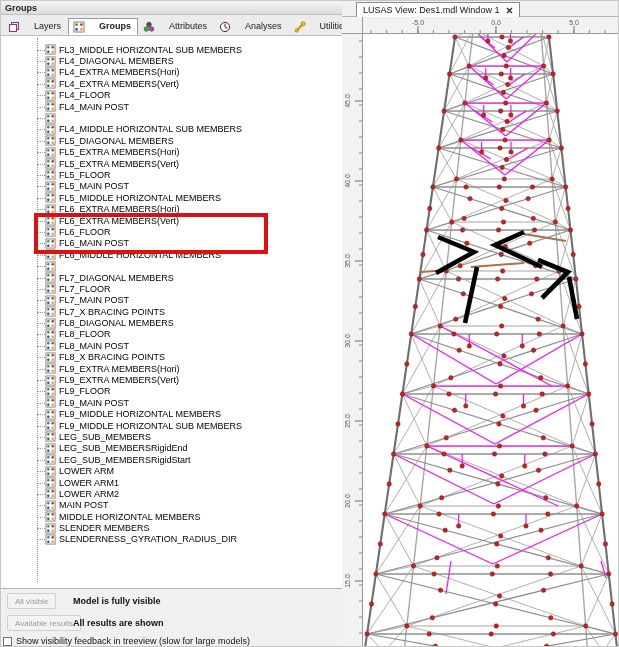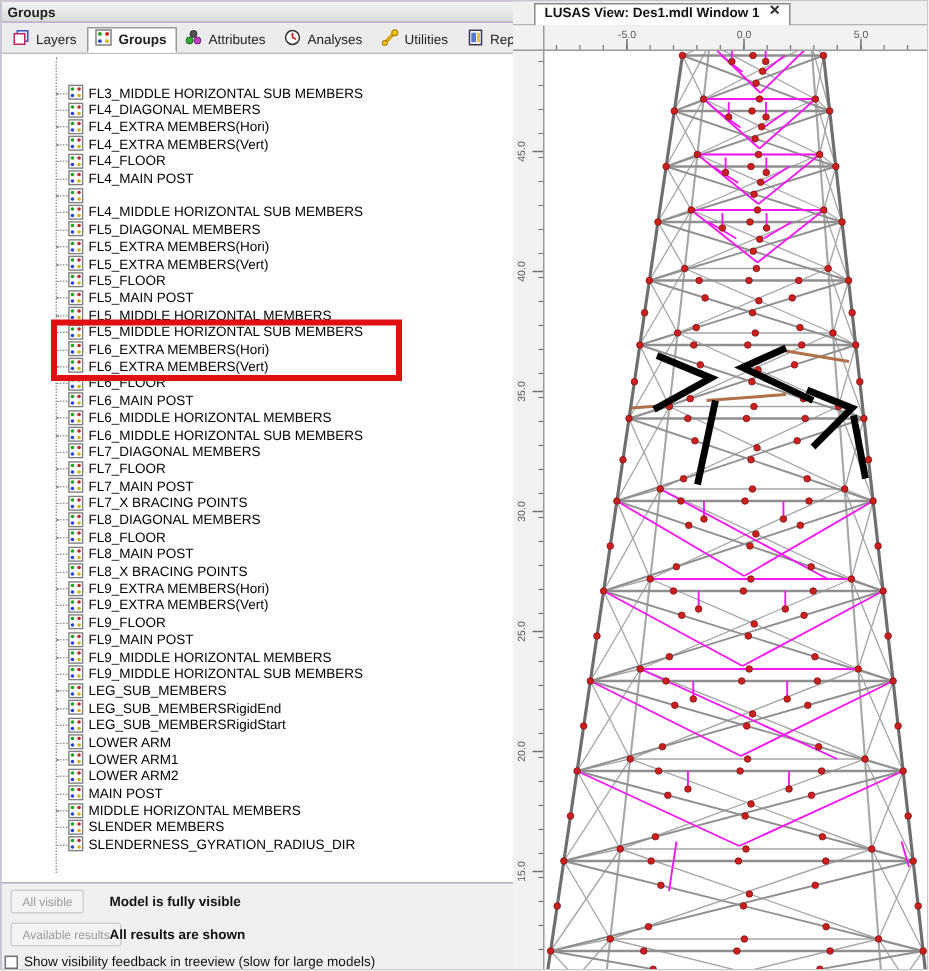--- a/index.html
+++ b/index.html
@@ -1,34 +1,34 @@
 <!DOCTYPE html>
 <html><head>
 <meta charset="utf-8">
 <style>
   html,body{margin:0;padding:0;background:#fff;}
   .app{position:relative;width:619px;height:647px;font-family:"Liberation Sans",sans-serif;
        overflow:hidden;background:#fff;border:1px solid #c8c8c8;box-sizing:border-box;}
   
-  .left-panel{position:absolute;left:0;top:0;width:401px;height:647px;background:#6d28d9;
+  .left-panel{position:absolute;left:0;top:0;width:401px;height:647px;background:#0c4a6e;
               border-right:1px solid #909090;box-sizing:border-box;}
   .titlebar{position:absolute;left:0;top:0;right:0;height:14px;
             background:linear-gradient(#f4f4f4,#dcdcdc);border-bottom:1px solid #c0c0c0;
             display:flex;align-items:center;padding:0 4px;box-sizing:border-box;}
   .titlebar .ttl{font-size:9px;font-weight:bold;color:#222;flex:1;}
   .tbtn{width:12px;height:11px;display:flex;align-items:center;justify-content:center;margin-left:2px;}
   .tabbar{position:absolute;left:0;top:14px;right:0;height:21px;background:#ececec;
           display:flex;align-items:flex-end;padding-left:2px;border-bottom:1px solid #bdbdbd;box-sizing:border-box;}
-  .tab{display:flex;align-items:flex-end;gap:4px;font-size:9px;color:#222;padding:2px 6px 3px 4px;
+  .tab{display:flex;align-items:flex-start;gap:14px;font-size:9px;color:#222;padding:2px 6px 3px 4px;
        height:17px;box-sizing:border-box;border:1px solid transparent;white-space:nowrap;}
   .tab.active{background:#fff;border:1px solid #9a9a9a;border-bottom:1px solid #fff;font-weight:bold;}
   .tab svg{display:block;}
   
   .tree{position:absolute;left:0;top:35px;right:1px;height:553px;background:#fff;overflow:hidden;
-        padding-top:20px;box-sizing:border-box;border-bottom:1px solid #b0b0b0;}
+        padding-top:8px;box-sizing:border-box;border-bottom:1px solid #b0b0b0;}
   .tree::before{content:"";position:absolute;left:36px;top:2px;bottom:6px;border-left:1px dotted #9a9a9a;}
   .tree-row{position:relative;height:11.4px;display:flex;align-items:center;gap:3px;padding-left:44px;
             font-size:9px;color:#000;white-space:nowrap;}
   .tree-row::before{content:"";position:absolute;left:36px;top:50%;width:8px;border-top:1px dotted #9a9a9a;}
   .tree-row svg{flex:0 0 auto;display:block;}
   .red-box{position:absolute;left:33px;width:226px;height:33px;border:4px solid #e01010;
            z-index:6;pointer-events:none;}
   
   .footer{position:absolute;left:0;right:1px;bottom:0;height:59px;background:#f0f0f0;}
   .frow{position:absolute;left:0;right:0;height:18px;}
@@ -36,22 +36,22 @@
         font-size:8px;color:#9a9a9a;background:#f3f3f3;border:1px solid #d0d0d0;border-radius:2px;
         padding:0 7px;}
   .fstat{position:absolute;left:72px;top:3px;font-size:9px;font-weight:bold;color:#111;}
   .cbrow{position:absolute;left:2px;bottom:2px;display:flex;align-items:center;gap:4px;font-size:9px;color:#111;}
   .cbox{width:9px;height:9px;border:1px solid #707070;background:#fff;display:inline-block;box-sizing:border-box;}
   
   .right-pane{position:absolute;left:341px;top:0;width:278px;height:647px;background:#fff;}
   .view-tabrow{position:absolute;left:0;top:0;right:0;height:16px;background:#f0f0f0;
                border-bottom:1px solid #b5b5b5;box-sizing:border-box;}
   .view-tab{position:absolute;left:14px;top:1px;height:15px;background:#fff;border:1px solid #8a8a8a;
-            border-bottom:none;display:flex;align-items:flex-start;gap:7px;padding:0 6px;font-size:9px;
-            font-weight:bold;color:#111;white-space:nowrap;box-sizing:border-box;}
+            border-bottom:none;display:flex;align-items:center;gap:7px;padding:0 6px;font-size:9px;
+            font-weight:normal;color:#111;white-space:nowrap;box-sizing:border-box;}
   .view-svg{position:absolute;left:0;top:16px;display:block;}
 </style>
 </head>
 <body>
 
 <div class="app">
 
   <div class="left-panel">
     <div class="titlebar">
       <span class="ttl">Groups</span>
@@ -267,30 +267,20 @@
           <span>FL5_MIDDLE HORIZONTAL MEMBERS</span>
         </div>
         <div class="tree-row">
           <svg width="11" height="11" viewBox="0 0 12 12">
             <rect x="1" y="1" width="10" height="10" fill="#fdfdfd" stroke="#808080"></rect>
             <circle cx="3.6" cy="3.6" r="1.3" fill="#22a022"></circle>
             <circle cx="8.4" cy="3.6" r="1.3" fill="#cc2222"></circle>
             <circle cx="3.6" cy="8.4" r="1.3" fill="#2a44cc"></circle>
             <circle cx="8.4" cy="8.4" r="1.3" fill="#d8b200"></circle>
           </svg>
-          <span>FL5_MIDDLE HORIZONTAL SUB MEMBERS</span>
-        </div>
-        <div class="tree-row">
-          <svg width="11" height="11" viewBox="0 0 12 12">
-            <rect x="1" y="1" width="10" height="10" fill="#fdfdfd" stroke="#808080"></rect>
-            <circle cx="3.6" cy="3.6" r="1.3" fill="#22a022"></circle>
-            <circle cx="8.4" cy="3.6" r="1.3" fill="#cc2222"></circle>
-            <circle cx="3.6" cy="8.4" r="1.3" fill="#2a44cc"></circle>
-            <circle cx="8.4" cy="8.4" r="1.3" fill="#d8b200"></circle>
-          </svg>
           <span>FL6_EXTRA MEMBERS(Hori)</span>
         </div>
         <div class="tree-row">
           <svg width="11" height="11" viewBox="0 0 12 12">
             <rect x="1" y="1" width="10" height="10" fill="#fdfdfd" stroke="#808080"></rect>
             <circle cx="3.6" cy="3.6" r="1.3" fill="#22a022"></circle>
             <circle cx="8.4" cy="3.6" r="1.3" fill="#cc2222"></circle>
             <circle cx="3.6" cy="8.4" r="1.3" fill="#2a44cc"></circle>
             <circle cx="8.4" cy="8.4" r="1.3" fill="#d8b200"></circle>
           </svg>
@@ -327,21 +317,20 @@
           <span>FL6_MIDDLE HORIZONTAL MEMBERS</span>
         </div>
         <div class="tree-row">
           <svg width="11" height="11" viewBox="0 0 12 12">
             <rect x="1" y="1" width="10" height="10" fill="#fdfdfd" stroke="#808080"></rect>
             <circle cx="3.6" cy="3.6" r="1.3" fill="#22a022"></circle>
             <circle cx="8.4" cy="3.6" r="1.3" fill="#cc2222"></circle>
             <circle cx="3.6" cy="8.4" r="1.3" fill="#2a44cc"></circle>
             <circle cx="8.4" cy="8.4" r="1.3" fill="#d8b200"></circle>
           </svg>
-          <span>FL6_MIDDLE HORIZONTAL SUB MEMBERS</span>
         </div>
         <div class="tree-row">
           <svg width="11" height="11" viewBox="0 0 12 12">
             <rect x="1" y="1" width="10" height="10" fill="#fdfdfd" stroke="#808080"></rect>
             <circle cx="3.6" cy="3.6" r="1.3" fill="#22a022"></circle>
             <circle cx="8.4" cy="3.6" r="1.3" fill="#cc2222"></circle>
             <circle cx="3.6" cy="8.4" r="1.3" fill="#2a44cc"></circle>
             <circle cx="8.4" cy="8.4" r="1.3" fill="#d8b200"></circle>
           </svg>
           <span>FL7_DIAGONAL MEMBERS</span>

